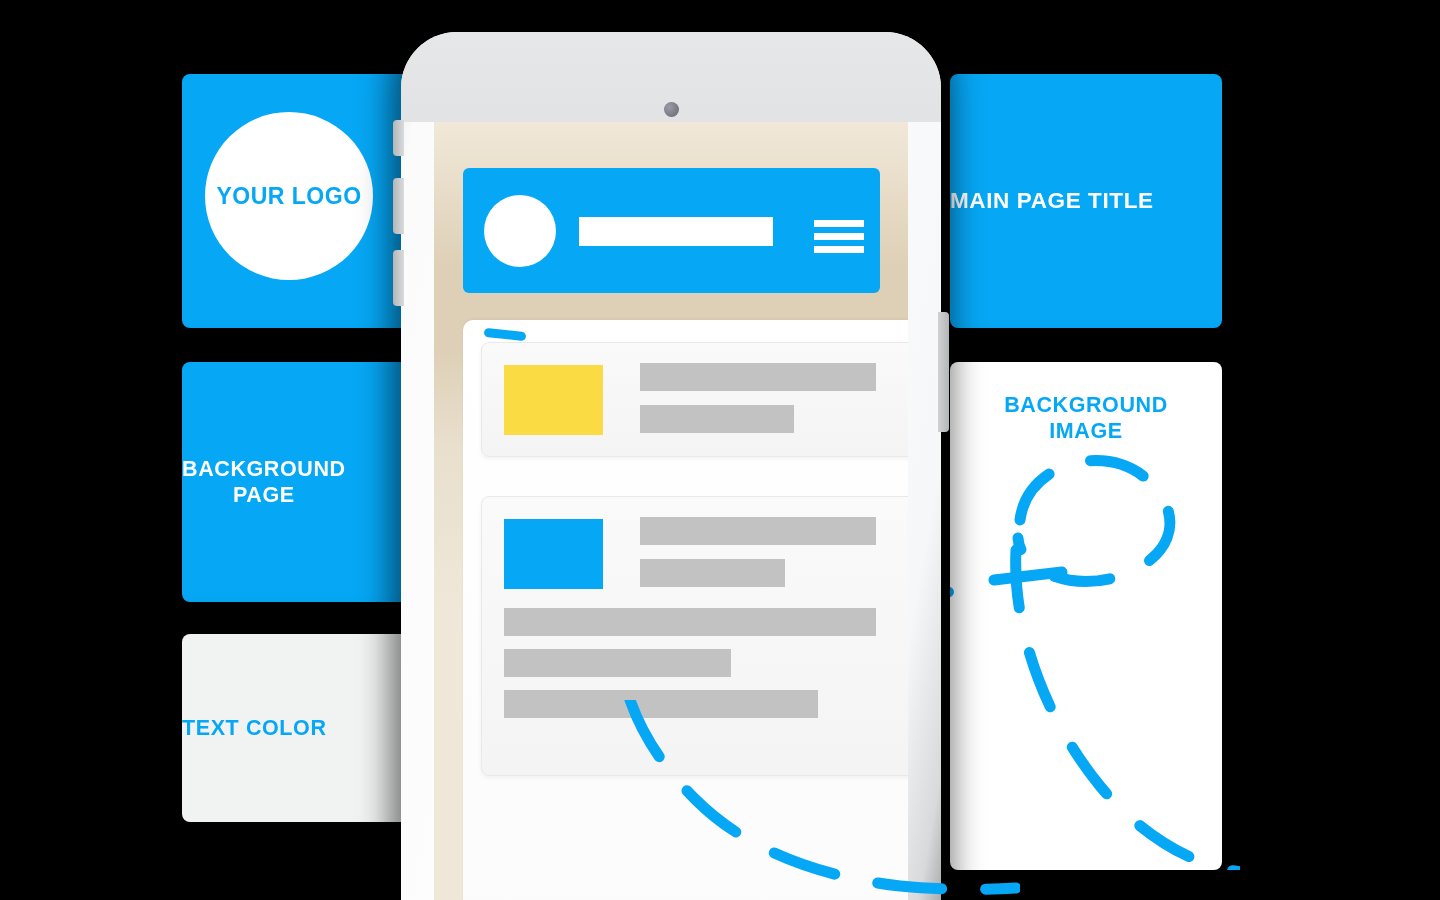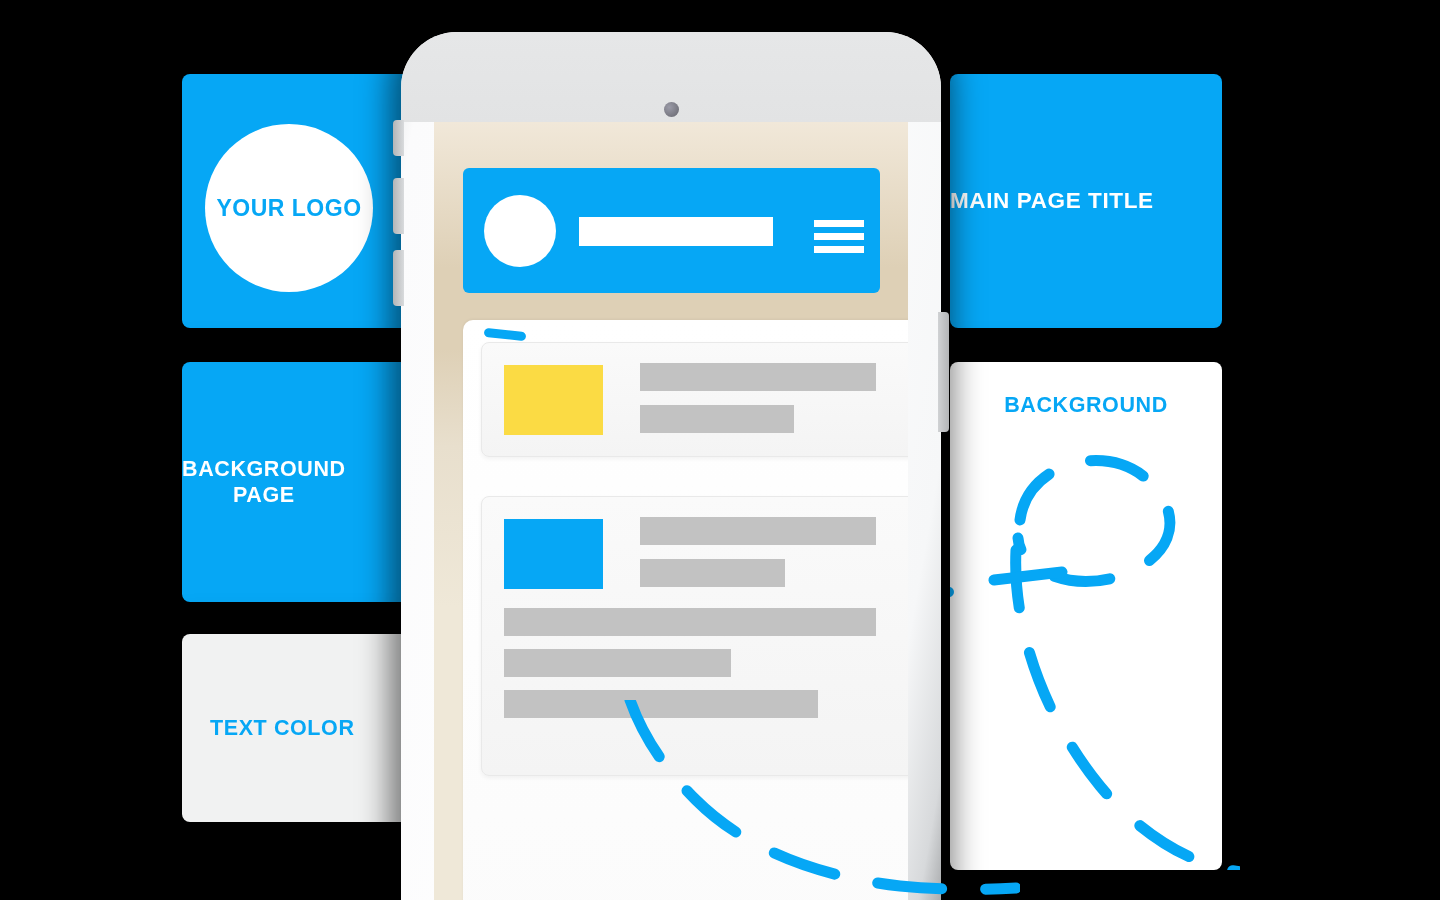--- a/index.html
+++ b/index.html
@@ -33,21 +33,21 @@
     box-shadow: 0 0 26px 10px rgba(0,0,0,0.55);
   }
   .swatch span { display: block; line-height: 1.22; }
 
   #swatch-logo {
     left: 182px; top: 74px; width: 257px; height: 254px;
     background: var(--brand);
   }
   #logo-circle {
     position: absolute;
-    left: 205px; top: 124px;
+    left: 205px; top: 112px;
     width: 168px; height: 168px;
     border-radius: 50%;
     background: #ffffff;
     display: flex; align-items: center; justify-content: center;
     color: var(--brand);
     font-size: 23px; font-weight: bold;
     letter-spacing: 0.5px;
     text-align: center;
     line-height: 1.25;
     z-index: 4;
@@ -77,21 +77,20 @@
     box-sizing: border-box;
     overflow: hidden;
   }
   #swatch-bgimage .label-wrap { width: 100%; }
 
   #swatch-textcolor {
     left: 182px; top: 634px; width: 257px; height: 188px;
     background: #f1f2f2;
     color: var(--brand);
     font-size: 21.5px;
-    padding-left: 28px;
   }
 
   
   .doodle {
     position: absolute;
     pointer-events: none;
   }
   #doodle-right { left: 950px; top: 420px; z-index: 3; }
   #doodle-behind { left: 430px; top: 280px; z-index: 6; }
   #doodle-front  { left: 600px; top: 700px; z-index: 30; }
@@ -287,20 +286,21 @@
   <div class="swatch" id="swatch-bgcolor">
     <div>
       <span>BACKGROUND</span>
       <span>PAGE</span>
     </div>
   </div>
 
   <div class="swatch" id="swatch-bgimage">
     <div class="label-wrap">
       <span>BACKGROUND</span>
+      <span>IMAGE</span>
     </div>
   </div>
 
   <div class="swatch" id="swatch-textcolor">
     <span>TEXT COLOR</span>
   </div>
 
   <svg class="doodle" id="doodle-right" width="290" height="450" viewBox="0 0 290 450">
     <path d="M70,100 C78,40 160,22 200,62 C238,100 218,140 170,156 C120,172 70,150 68,118" fill="none" stroke="#06a7f5" stroke-width="11" stroke-linecap="round" stroke-dasharray="56 44"></path>
     <path d="M66,130 C62,210 96,300 150,366 C200,426 255,448 292,452" fill="none" stroke="#06a7f5" stroke-width="11" stroke-linecap="round" stroke-dasharray="58 46"></path>

